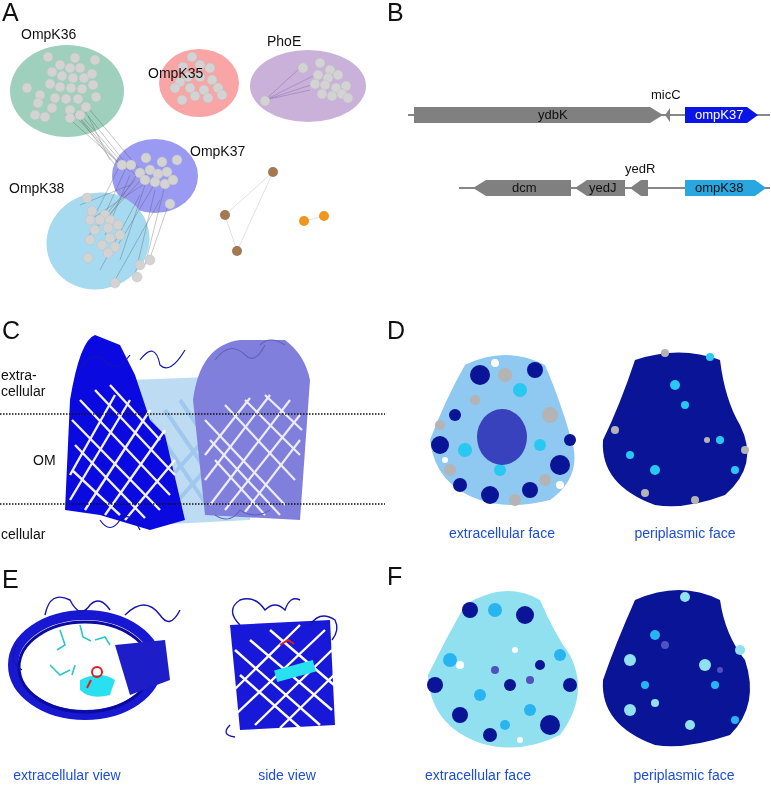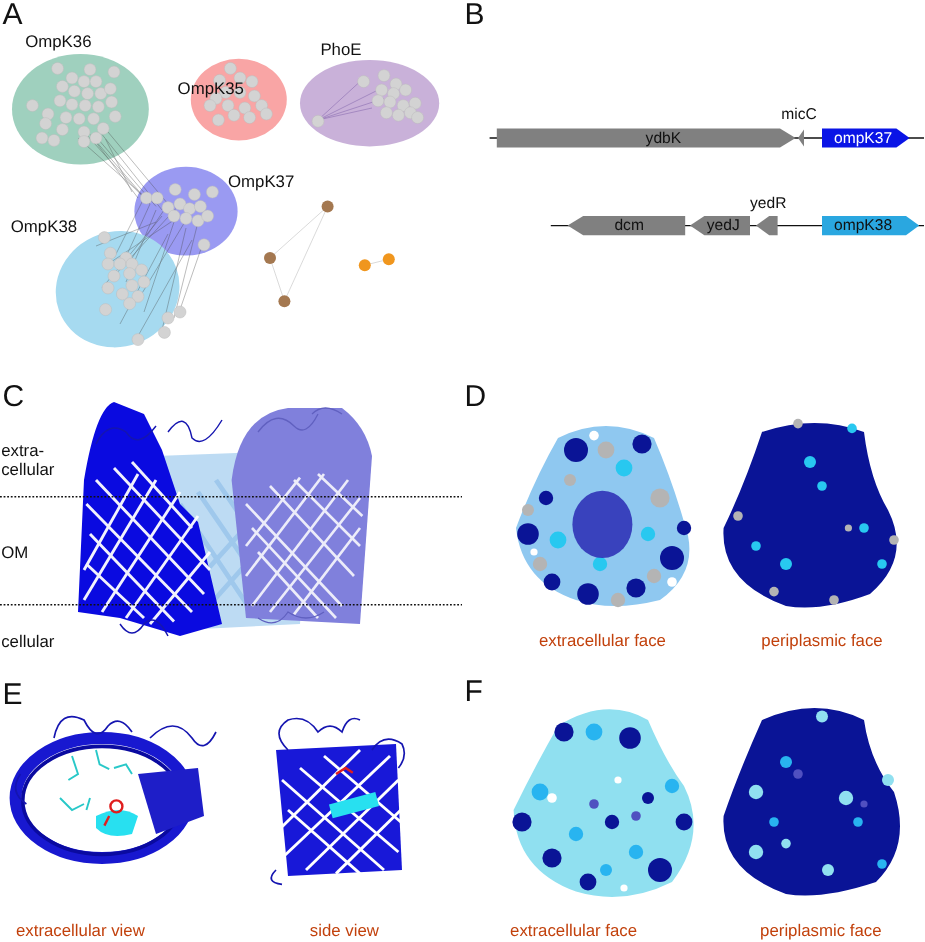--- a/index.html
+++ b/index.html
@@ -1,20 +1,20 @@
 <!DOCTYPE html>
 <html><head>
 <meta charset="utf-8">
 <style>
   html, body { margin:0; padding:0; background:#ffffff; }
   body { width:771px; height:785px; position:relative; overflow:hidden;
          font-family:"Liberation Sans", sans-serif; color:#111; }
   .panel-letter { position:absolute; font-size:25px; line-height:25px; color:#111; }
   .lbl { position:absolute; font-size:14px; line-height:16px; white-space:nowrap; color:#111; }
-  .caption { position:absolute; font-size:14px; line-height:16px; white-space:nowrap; color:#c2410c; transform:translateX(-50%); }
+  .caption { position:absolute; font-size:14px; line-height:16px; white-space:nowrap; color:#1d4ed8; transform:translateX(-50%); }
   svg { position:absolute; overflow:visible; }
   .gene-label { font-size:13px; }
 </style>
 </head>
 <body>
 
 <div class="panel-letter" style="left:2px;top:0px;">A</div>
 
 <svg width="385" height="300" style="left:0;top:0;" viewBox="0 0 385 300">
 
@@ -212,21 +212,21 @@
 <div class="lbl gene-label" style="left:651px;top:87px;">micC</div>
 <div class="lbl gene-label" style="left:695px;top:107px;color:#ffffff;">ompK37</div>
 <div class="lbl gene-label" style="left:512px;top:180px;">dcm</div>
 <div class="lbl gene-label" style="left:589px;top:180px;">yedJ</div>
 <div class="lbl gene-label" style="left:625px;top:161px;">yedR</div>
 <div class="lbl gene-label" style="left:695px;top:180px;">ompK38</div>
 
 <div class="panel-letter" style="left:2px;top:318px;">C</div>
 <div class="lbl" style="left:1px;top:367px;">extra-</div>
 <div class="lbl" style="left:1px;top:383px;">cellular</div>
-<div class="lbl" style="left:1px;top:452px;">OM</div>
+<div class="lbl" style="left:1px;top:452px;padding-left:32px;">OM</div>
 <div class="lbl" style="left:1px;top:526px;">cellular</div>
 
 <svg width="385" height="240" style="left:0;top:310px;" viewBox="0 310 385 240">
 
   <g opacity="0.75">
     <path d="M130,380 L260,375 L250,520 L150,525 Z" fill="#a8d0f0"></path>
     <g stroke="#7fb6e6" stroke-width="4">
       <line x1="150" y1="420" x2="210" y2="510"></line>
         <line x1="165" y1="410" x2="230" y2="505"></line>
       <line x1="180" y1="400" x2="245" y2="495"></line>

